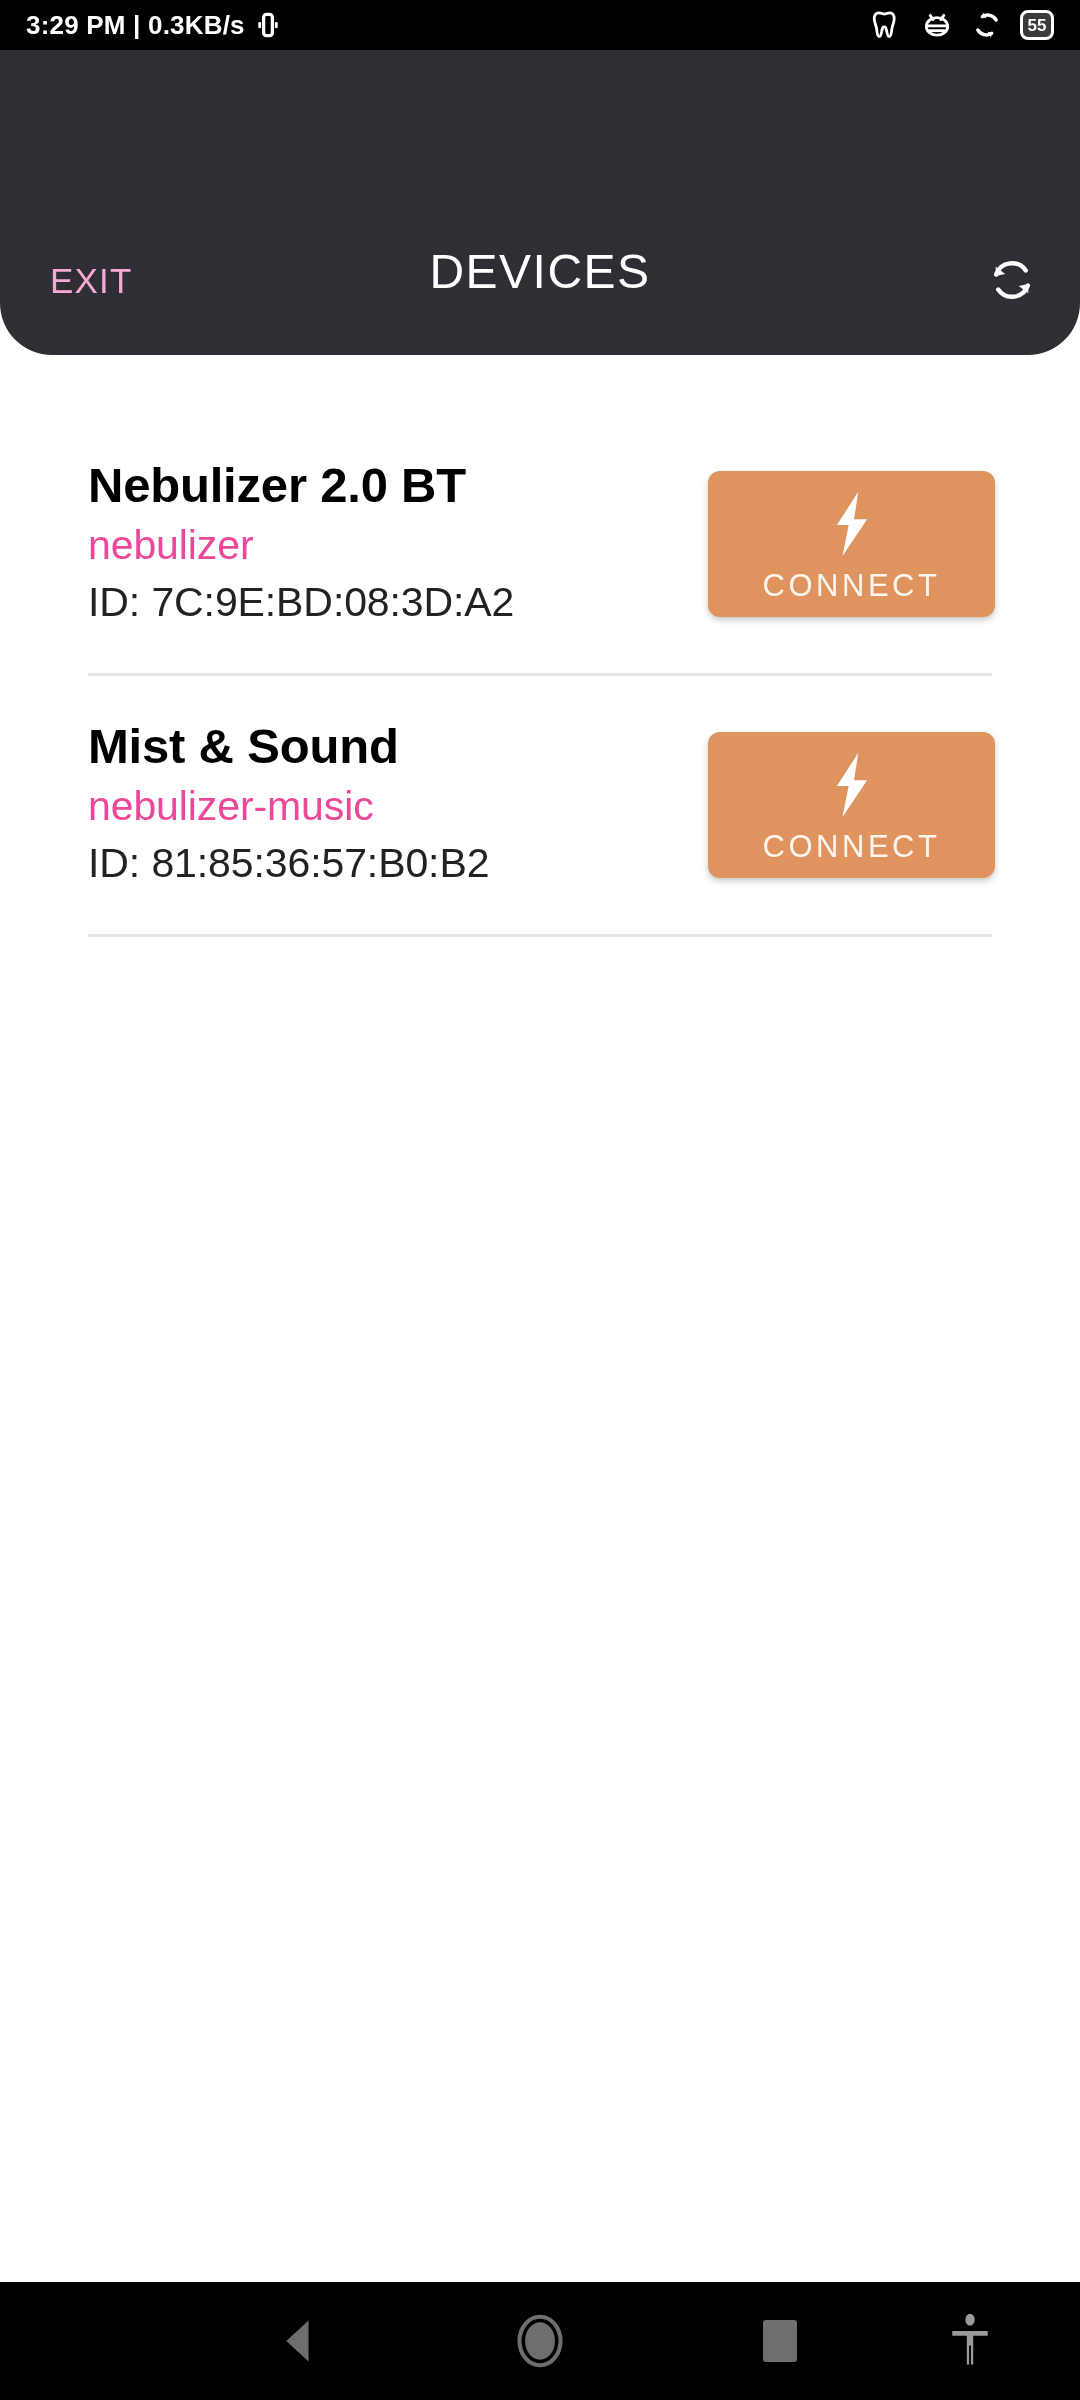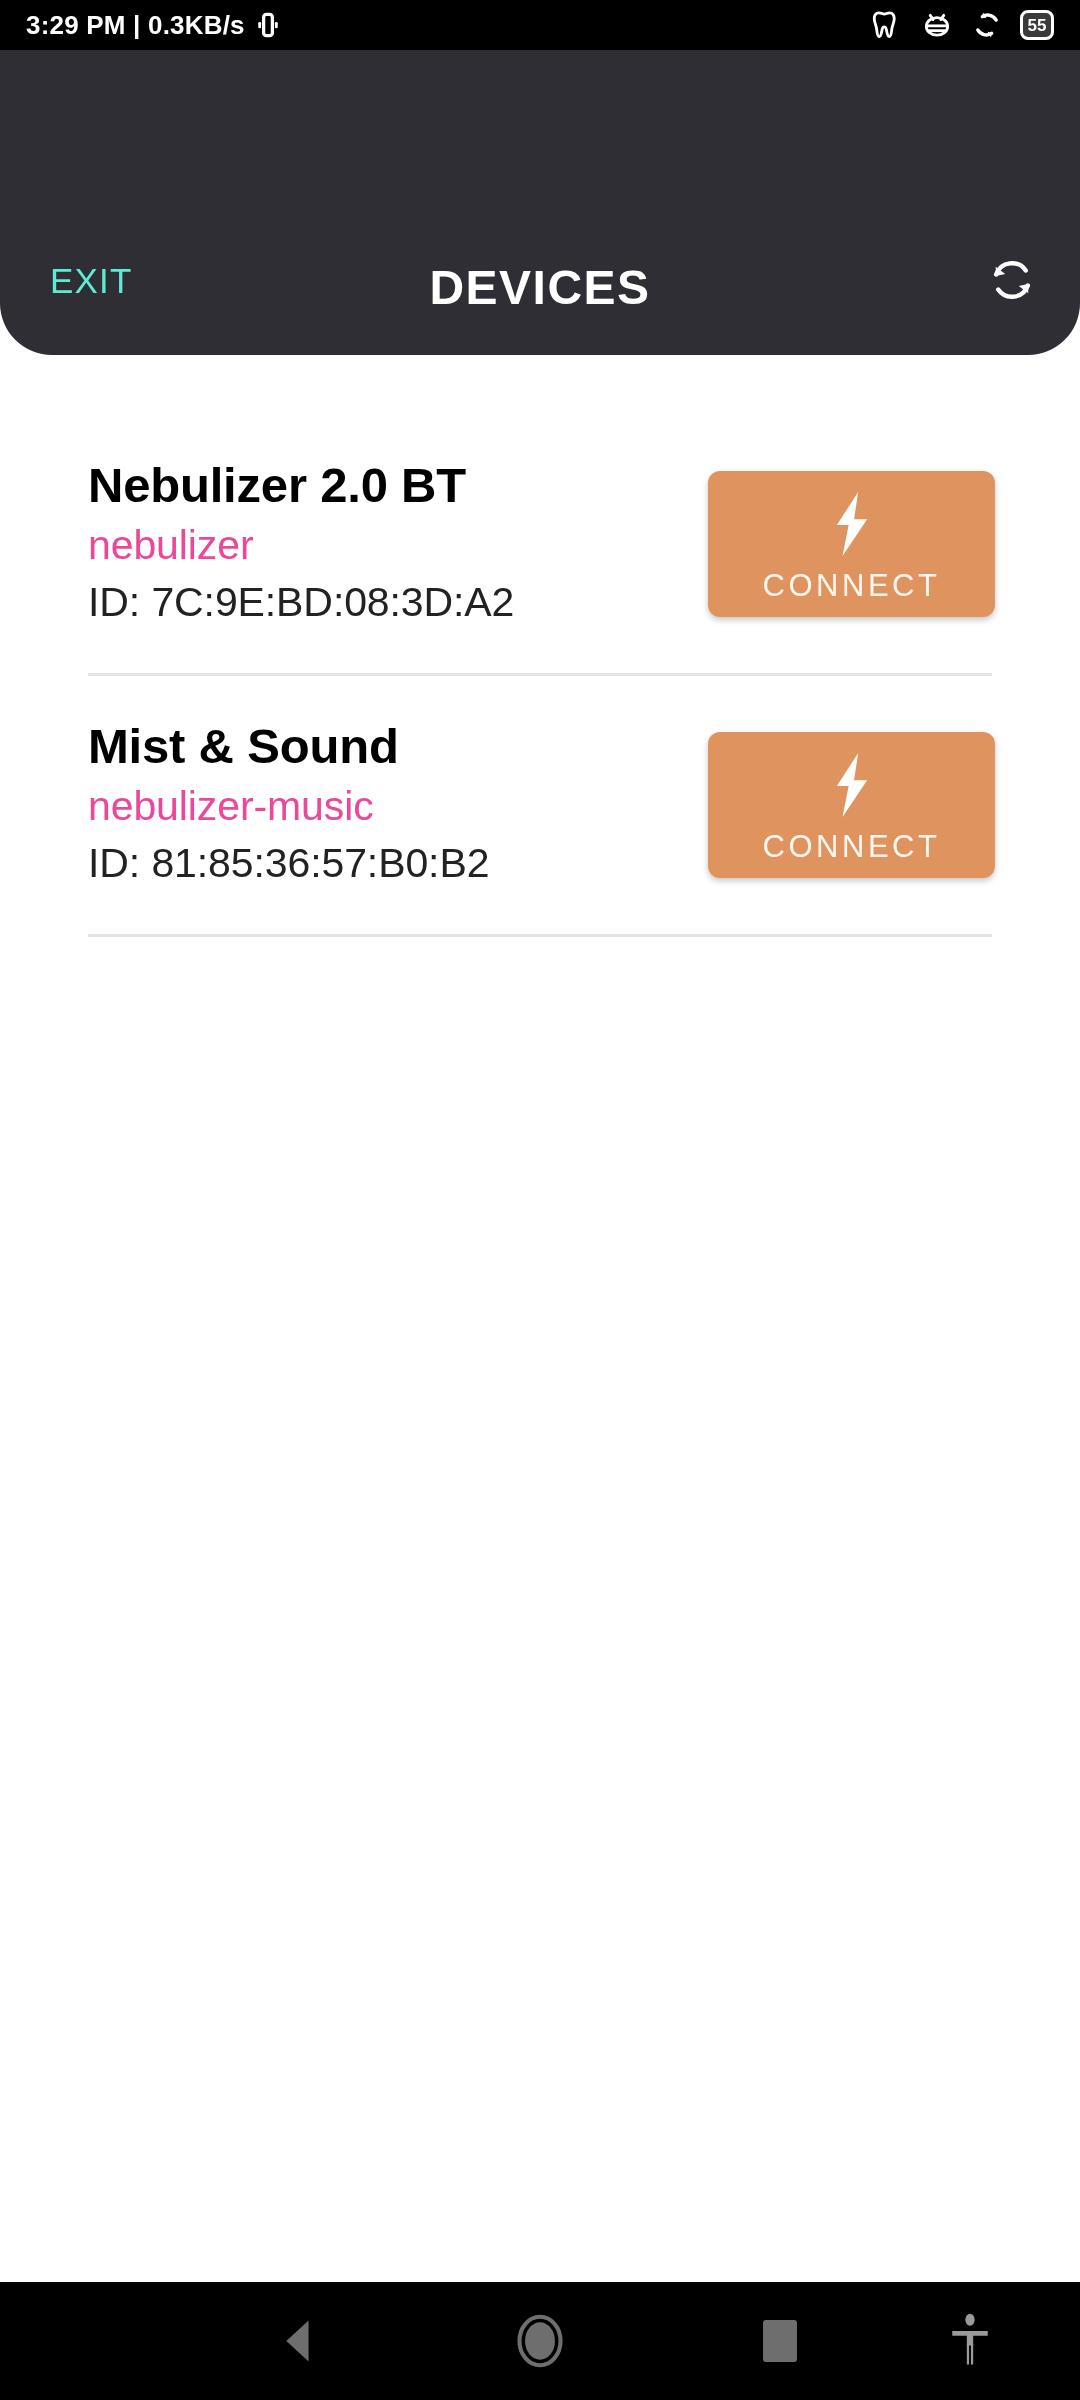--- a/index.html
+++ b/index.html
@@ -33,27 +33,27 @@
   }
 
   
   .app-bar {
     position:absolute; left:0; top:50px; width:1080px; height:305px;
     background:#2e2e34;
     border-bottom-left-radius:52px; border-bottom-right-radius:52px;
   }
   .exit-btn {
     position:absolute; left:40px; top:207px;
-    font-size:35px; color:#5eead4; letter-spacing:1.2px;
+    font-size:35px; color:#f9a8d4; letter-spacing:1.2px;
     font-weight:400; line-height:1; background:none; border:none;
     font-family:"Liberation Sans", sans-serif; cursor:pointer; padding:6px 10px;
   }
   .app-title {
-    position:absolute; left:0; top:214px; width:1080px; text-align:center;
-    font-size:48px; color:#ffffff; font-weight:700; letter-spacing:1.5px;
+    position:absolute; left:0; top:198px; width:1080px; text-align:center;
+    font-size:48px; color:#ffffff; font-weight:400; letter-spacing:1.5px;
     line-height:1;
   }
   .refresh-btn {
     position:absolute; right:36px; top:198px;
     width:64px; height:64px; background:none; border:none; cursor:pointer;
     display:flex; align-items:center; justify-content:center;
   }
 
   
   .device-list { position:absolute; left:0; top:355px; width:1080px; }

